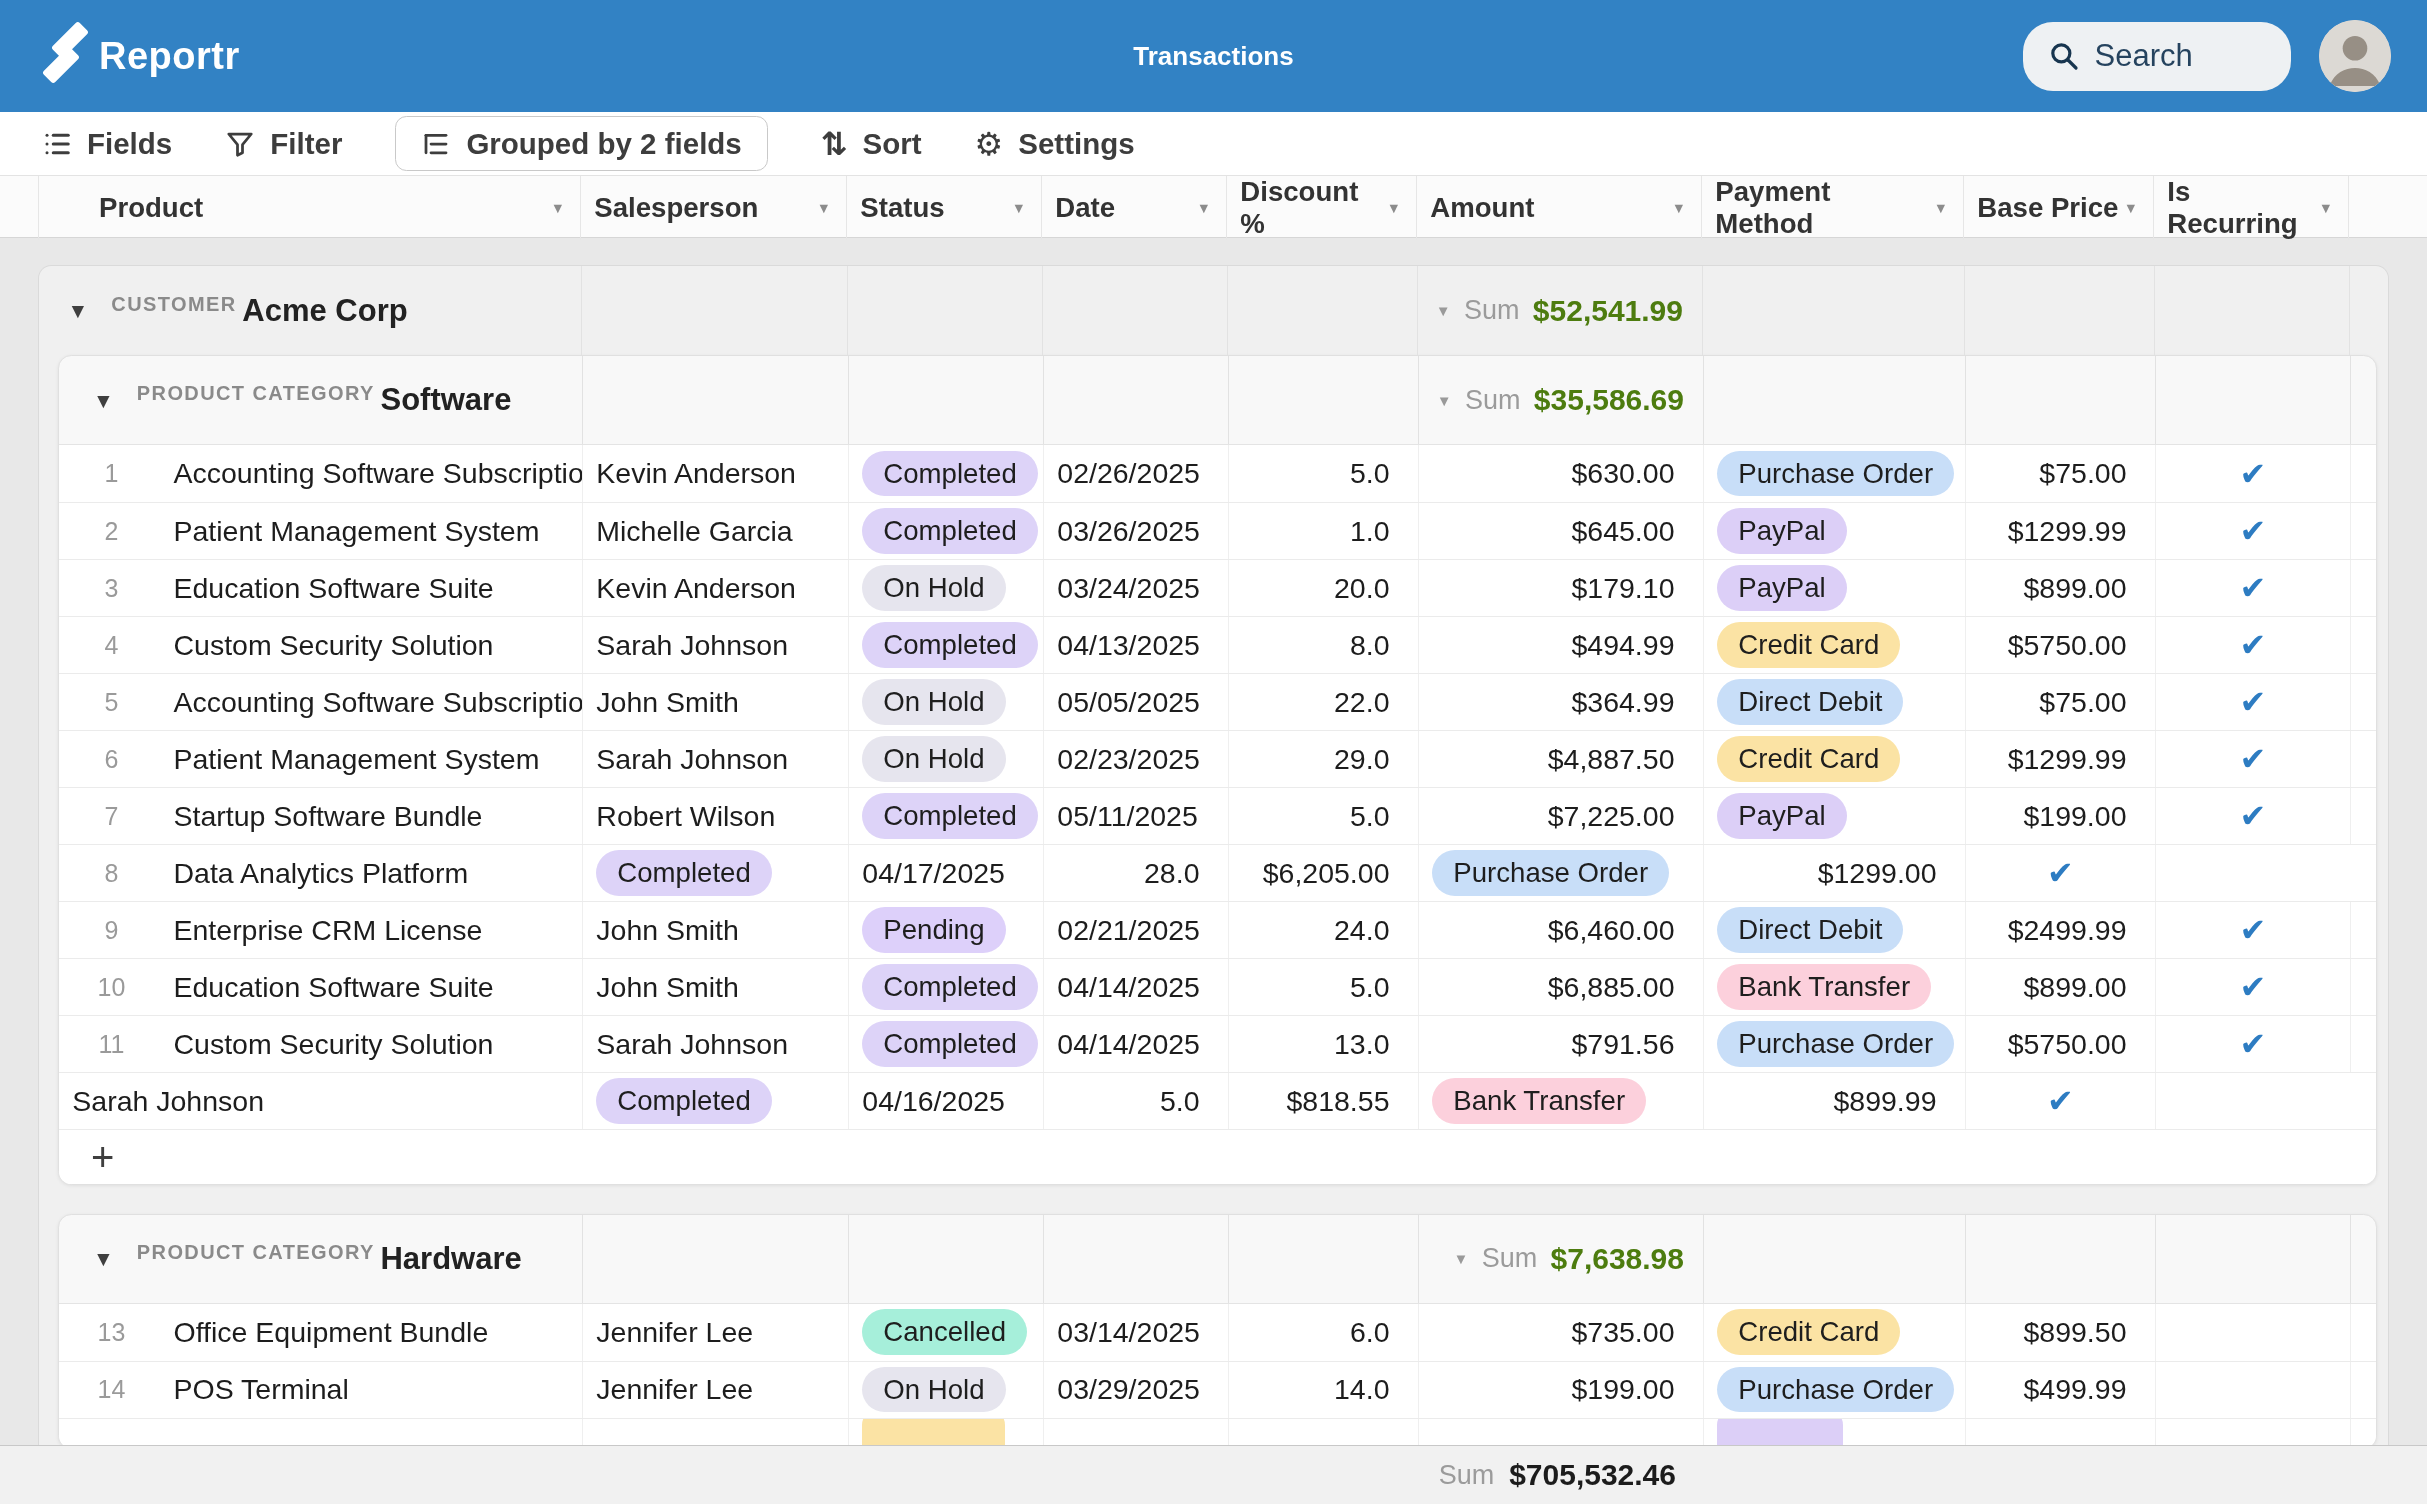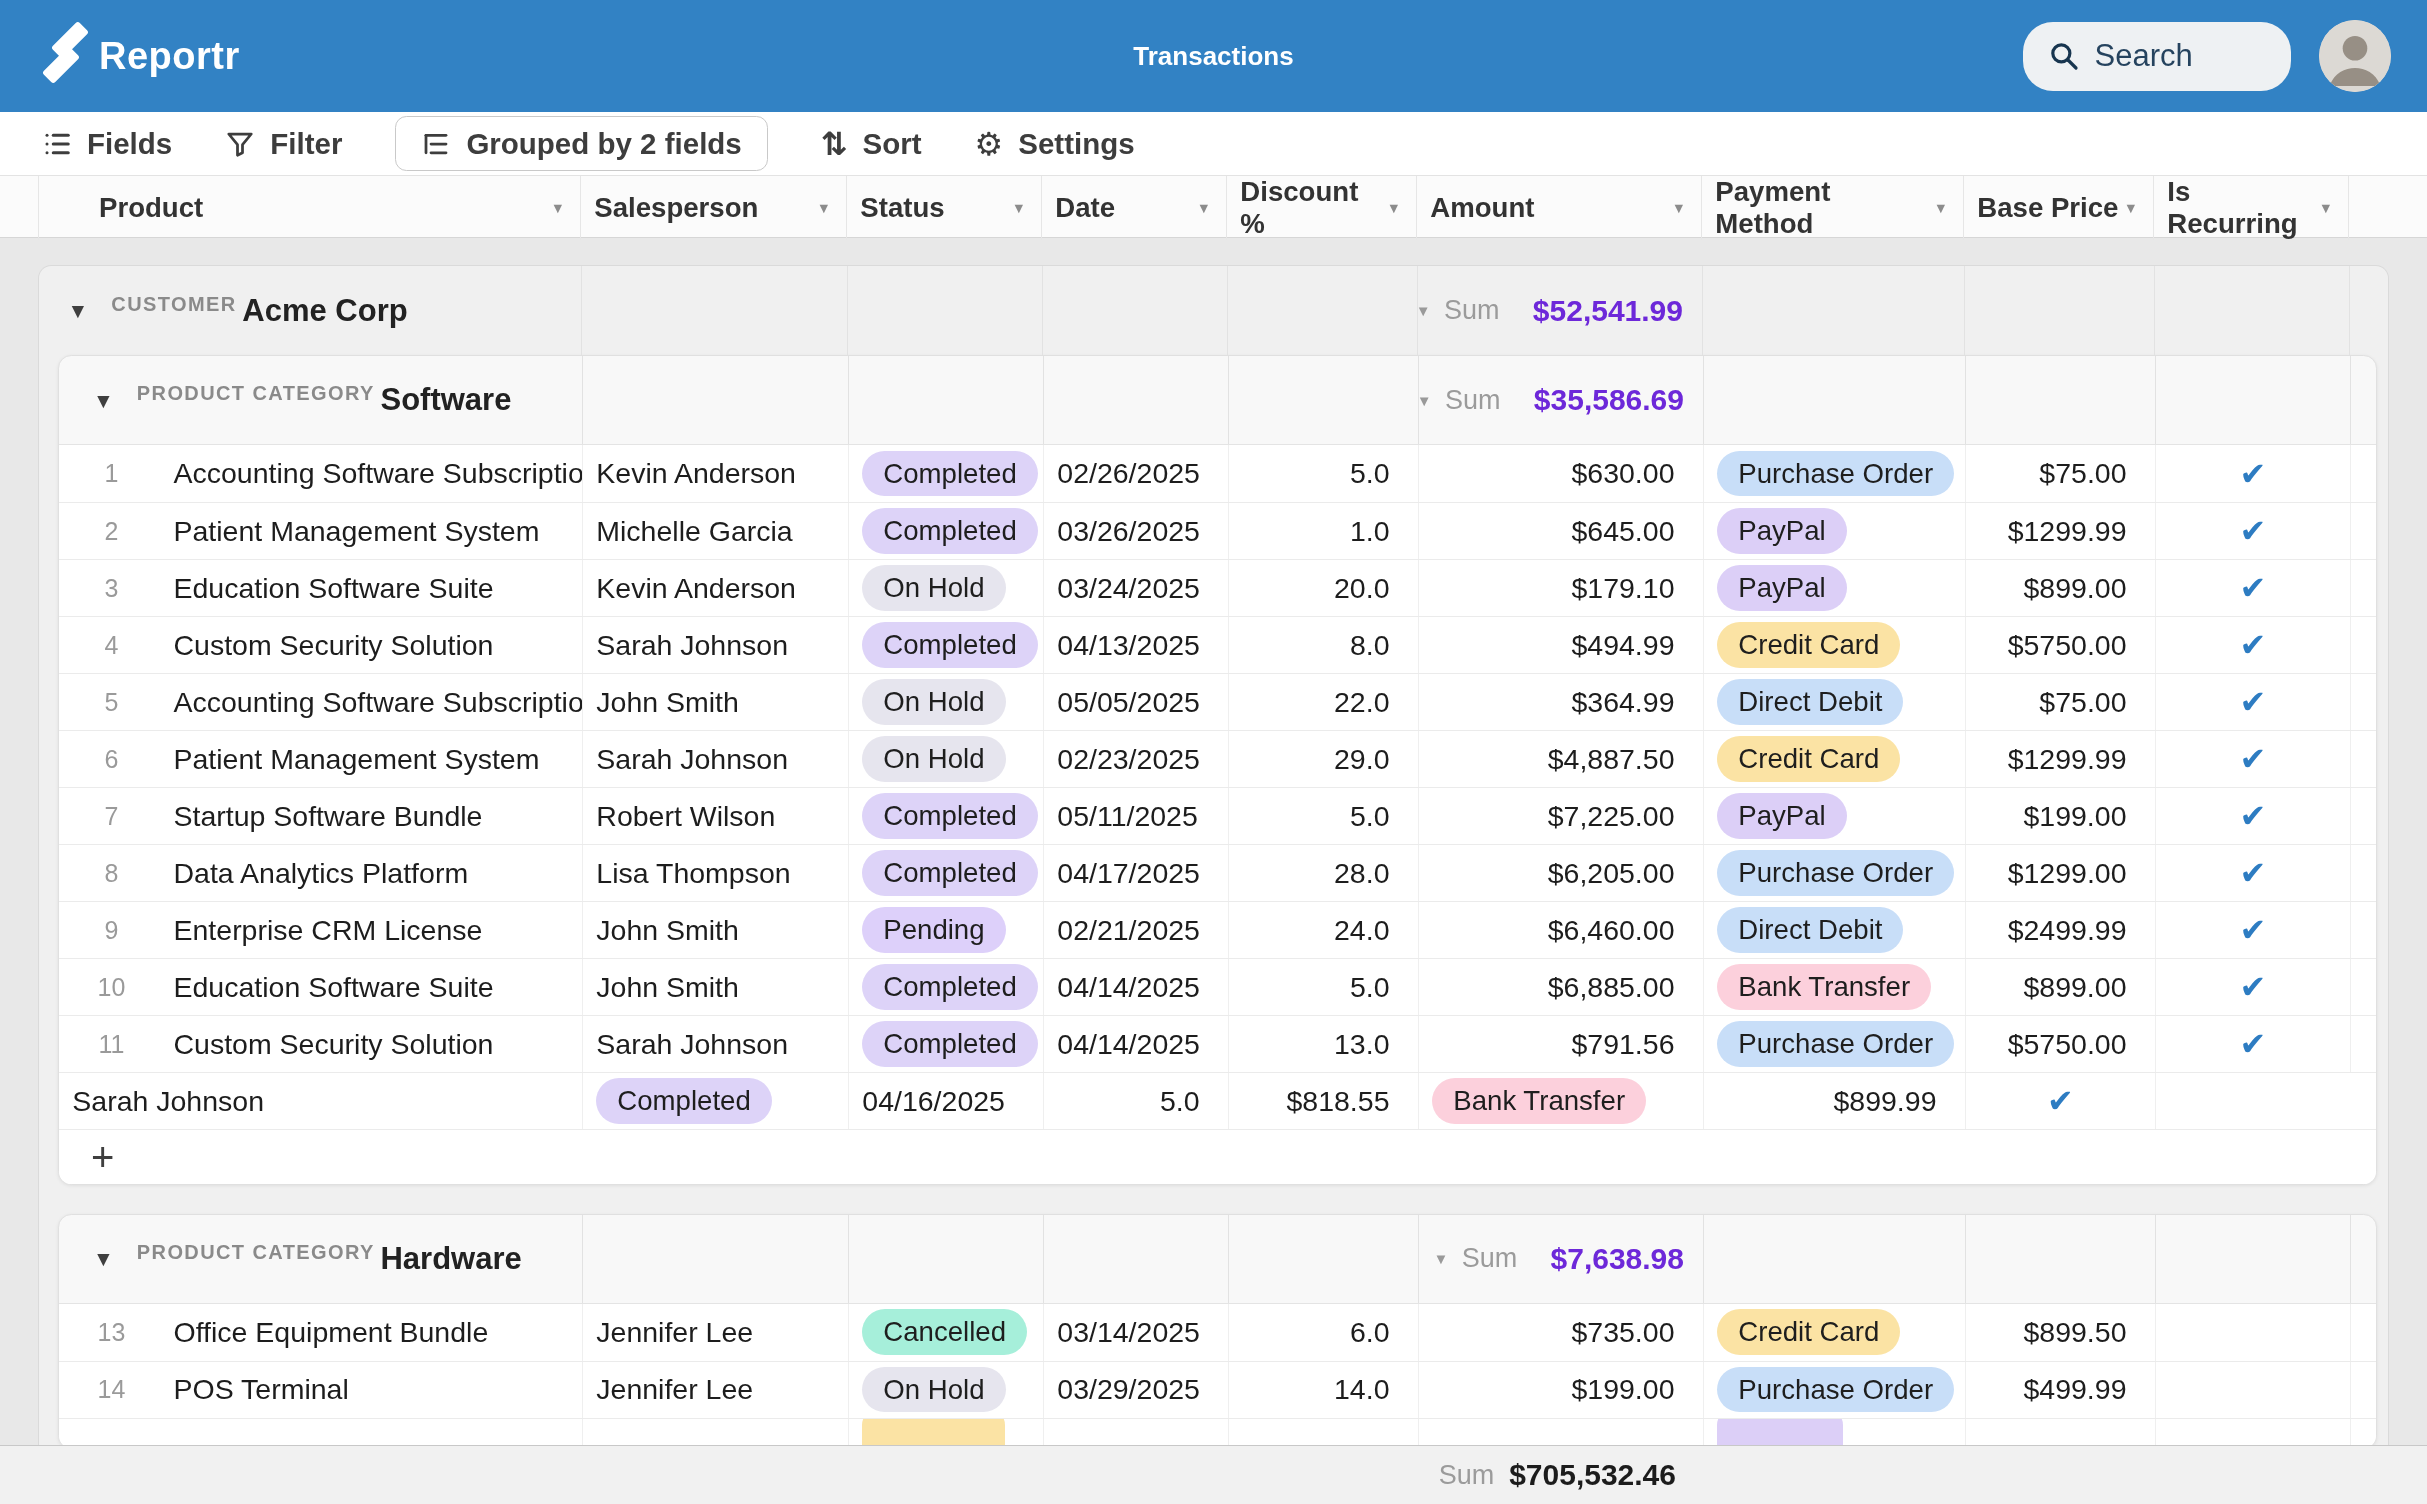--- a/index.html
+++ b/index.html
@@ -48,21 +48,21 @@
   .gcell { display:flex; align-items:center; }
   .gmain { padding-left:28.5px; gap:23px; }
   .card-cat .gmain { padding-left:34px; }
   .tri-collapse { font-size:21px; color:#3f3f3f; cursor:pointer; line-height:1; }
   .glabels { display:flex; gap:5.7px; }
   .glabel { font-size:20px; letter-spacing:1.4px; color:#8a8a8a; font-weight:600; }
   .gname { font-size:31px; font-weight:700; color:#222; }
   .gsum { justify-content:flex-end; gap:13.3px; padding-right:19px; }
   .gsum .tri-sm { color:#9a9a9a; font-size:15px; }
   .gsum .sumlbl { font-size:27px; color:#9b9b9b; }
-  .gsum .sumval { font-size:30px; font-weight:700; color:#6d28d9;margin-left:20px; }
+  .gsum .sumval { font-size:30px; font-weight:700; color:#4d7c0f; }
 
   .card-cat { margin:0 11.4px 0 19px; background:#f8f8f8; border:1px solid #e0e0e0; border-radius:13.3px;
     box-shadow:0 1px 3.8px rgba(0,0,0,.07); overflow:hidden; }
   .card-cat .ghead { border-bottom:1.9px solid #e4e4e4; }
   .cat-gap { height:28.5px; }
 
   
   .t-row { height:57px; background:#fff; border-top:1.9px solid #ebebeb; }
   .rows .t-row:first-child { border-top:none; }
   .cell { display:flex; align-items:center; font-size:28.5px; color:#1d1d1d; border-left:1px solid #efefef; overflow:hidden; }
@@ -394,21 +394,20 @@
     <div class="cell c-rec">
                   <span class="check">✔</span>
                 </div>
     <div class="cell"></div>
   </div>
               <div class="grid cols-row t-row">
     <div class="cell c-prod">
       <span class="rownum">8</span>
       <span class="prodname">Data Analytics Platform</span>
     </div>
-    <div class="cell pad-l">Lisa Thompson</div>
     <div class="cell">
                   <span class="badge" style="background: rgb(221, 211, 248);">Completed</span>
                 </div>
     <div class="cell pad-l">04/17/2025</div>
     <div class="cell num">28.0</div>
     <div class="cell num">$6,205.00</div>
     <div class="cell">
                   <span class="badge" style="background: rgb(200, 222, 248);">Purchase Order</span>
                 </div>
     <div class="cell num">$1299.00</div>

